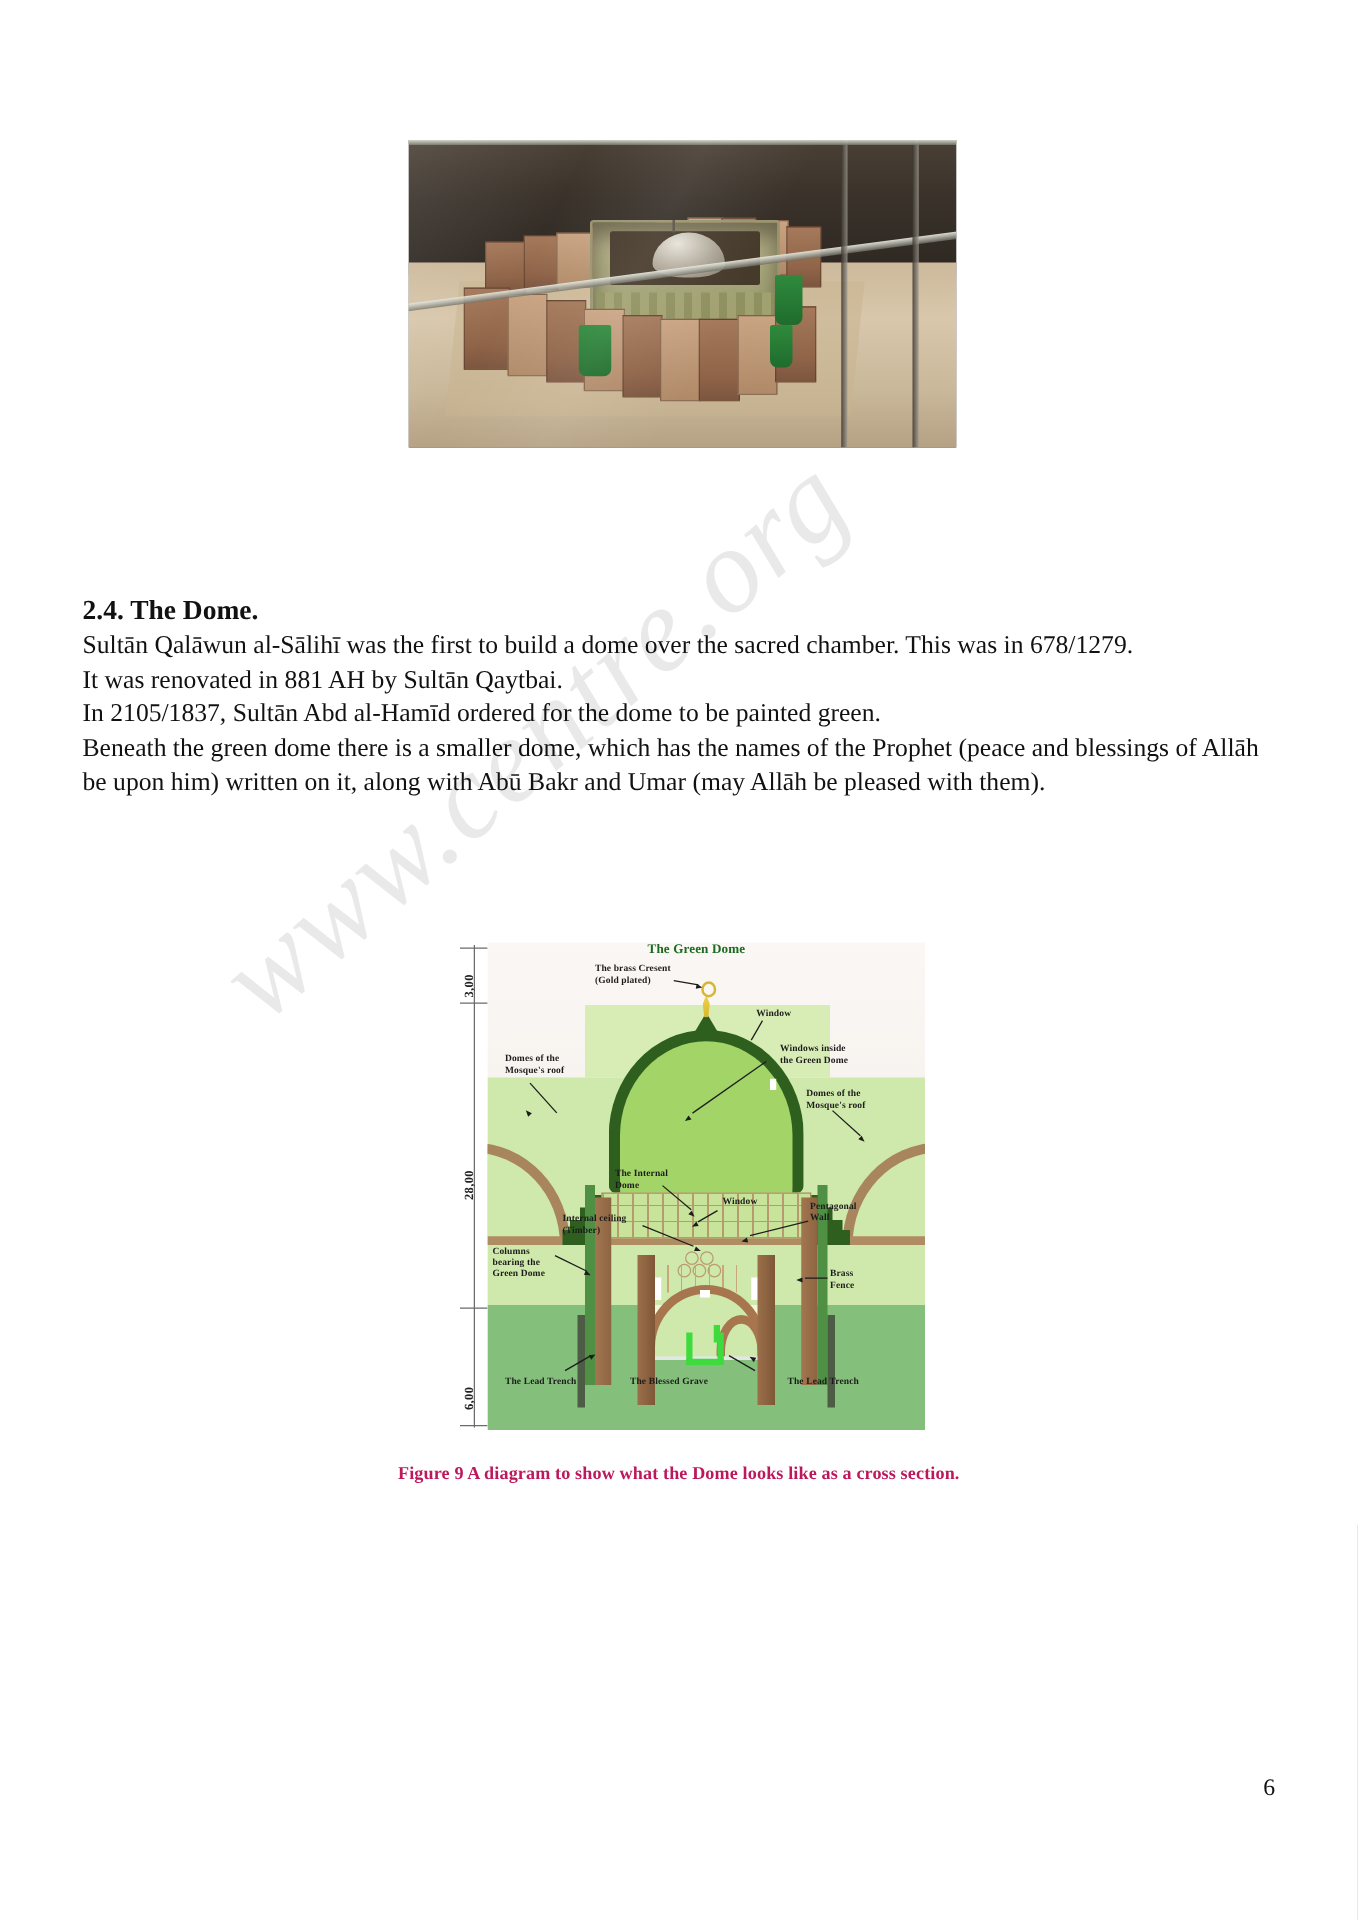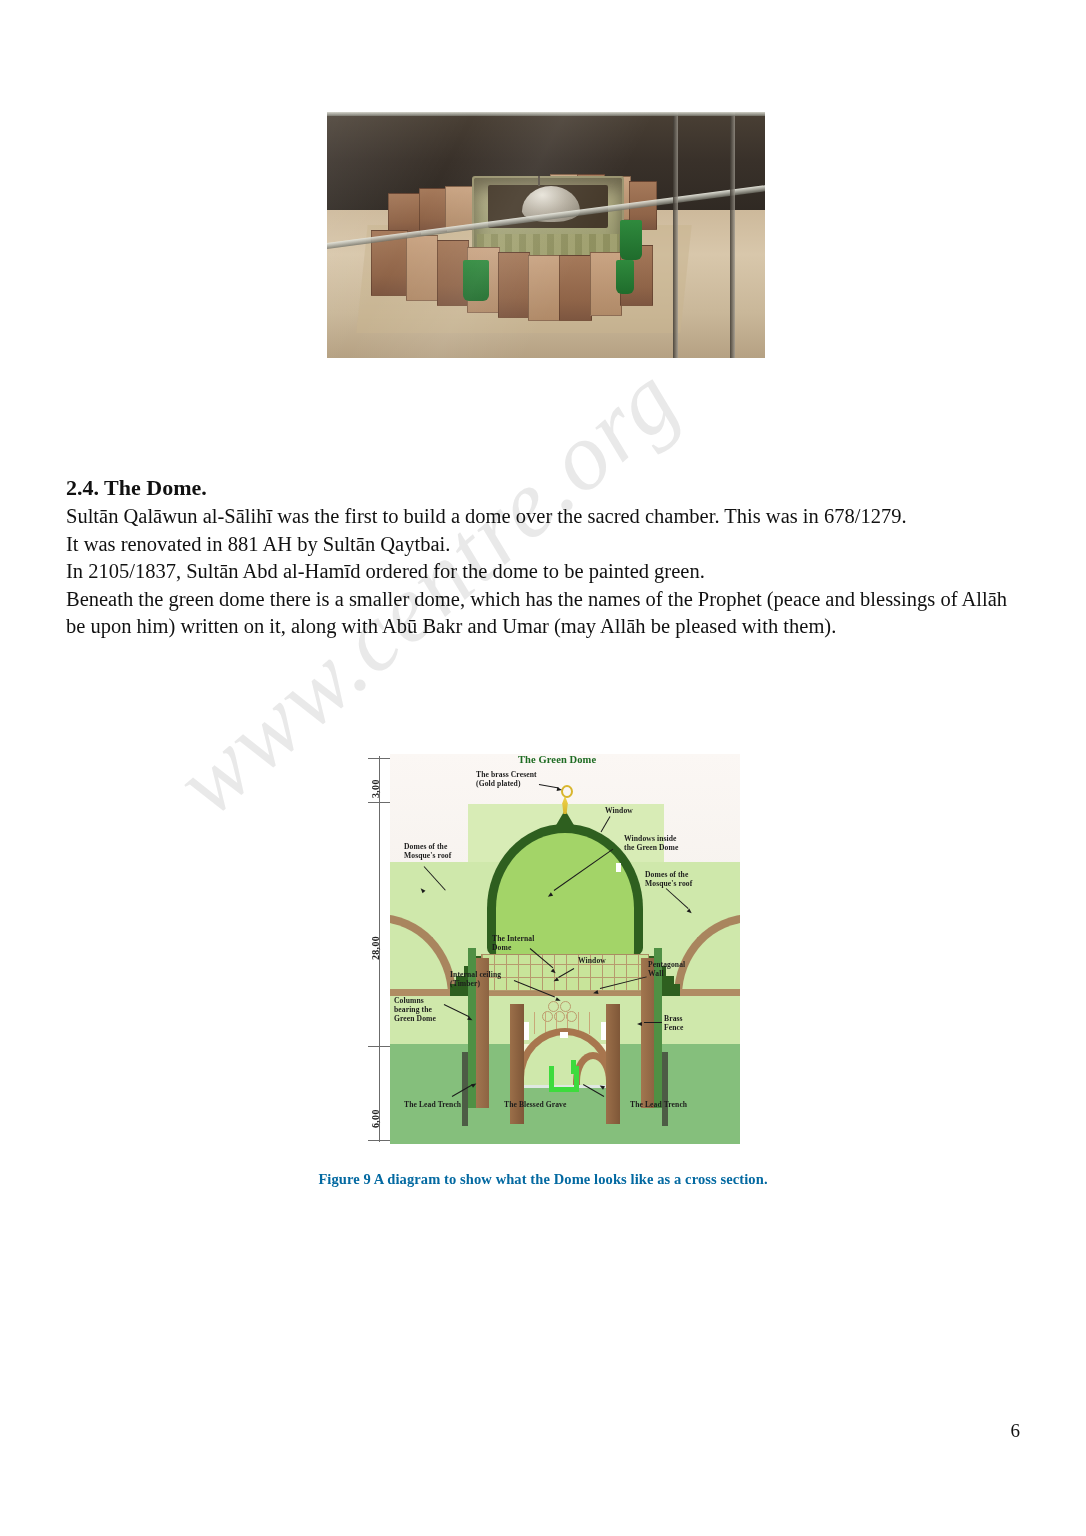--- a/index.html
+++ b/index.html
@@ -646,17 +646,17 @@
     <div class="dg-leader" style="left:94px;top:348px;width:24px;transform:rotate(-30deg);"></div>
     <div class="dg-arrow" style="left:114px;top:336px;transform:rotate(-30deg);"></div>
 
     <div class="dg-label" style="left:146px;top:352px;">The Blessed Grave</div>
 
     <div class="dg-label" style="left:272px;top:352px;">The Lead Trench</div>
     <div class="dg-leader" style="left:246px;top:348px;width:24px;transform:rotate(-150deg);"></div>
     <div class="dg-arrow" style="left:246px;top:338px;transform:rotate(-150deg);"></div>
   </div>
 
-  <div class="caption" id="caption-fig9" style="color:#0369a1;">Figure 9 A diagram to show what the Dome looks like as a cross section.</div>
+  <div class="caption" id="caption-fig9" style="color:#be185d;">Figure 9 A diagram to show what the Dome looks like as a cross section.</div>
 
   <div class="page-number">6</div>
 
 </div>
 
 </body></html>

